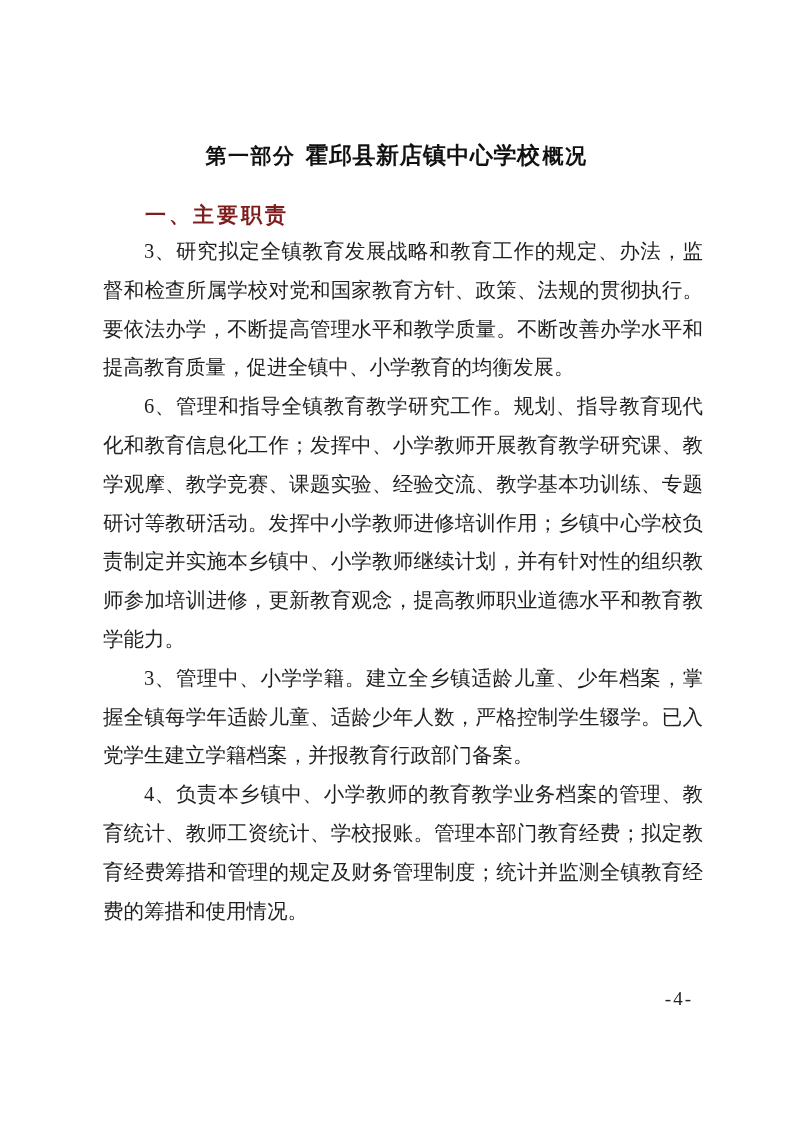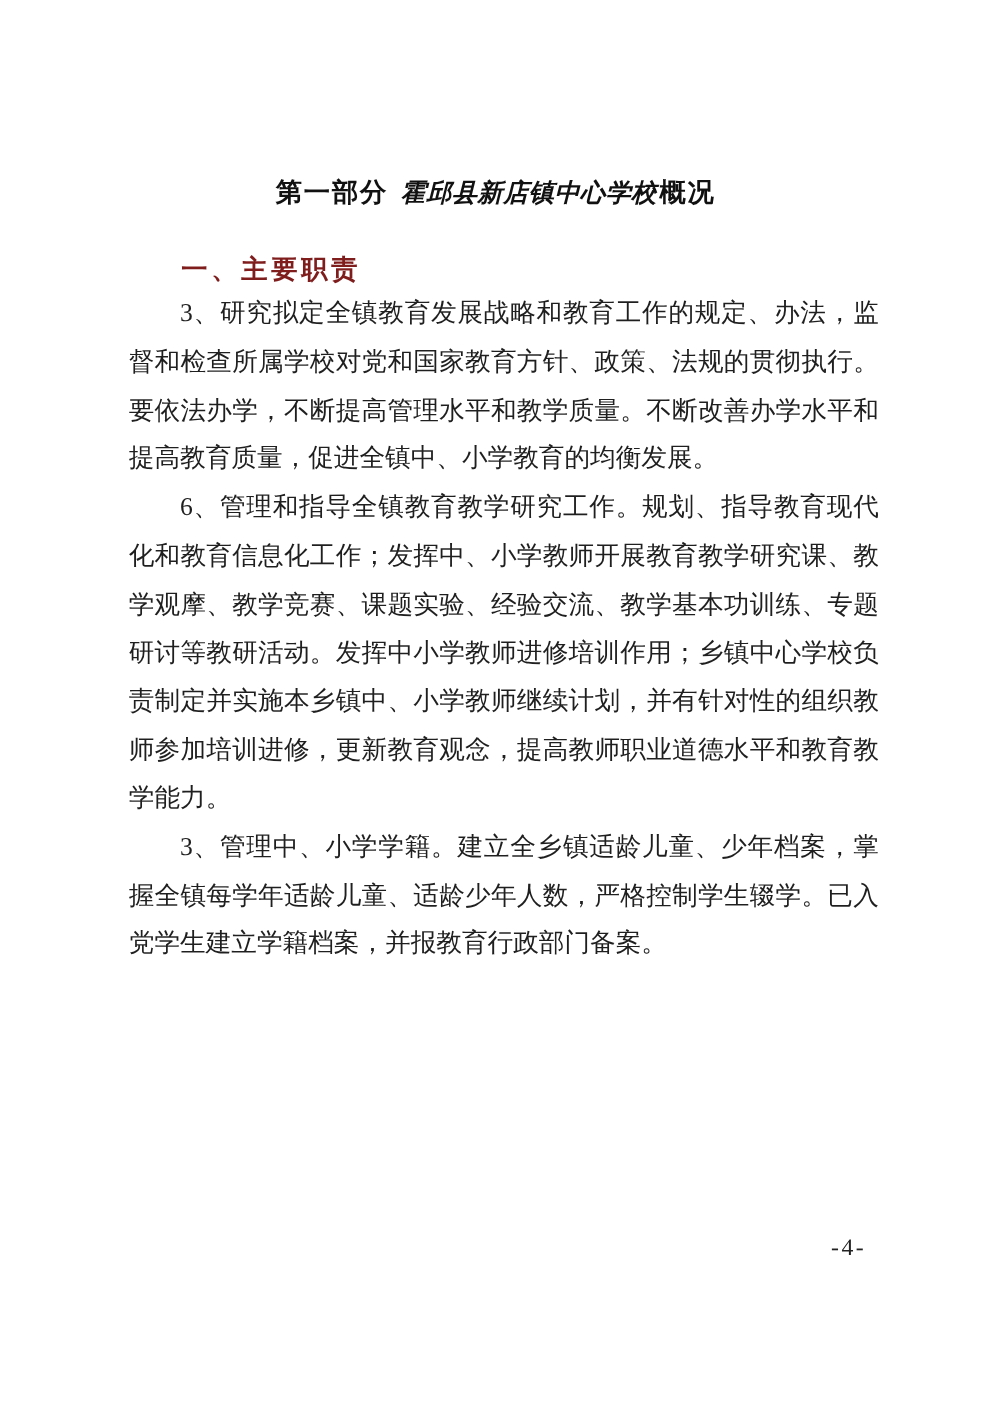--- a/index.html
+++ b/index.html
@@ -21,26 +21,25 @@
     width: 100%;
     text-align: center;
     font-family: "Liberation Sans", "DejaVu Sans", sans-serif;
     font-size: 21px;
     font-weight: 600;
     letter-spacing: 1.5px;
     color: #111111;
     white-space: nowrap;
   }
   .t-emph {
-    font-size: 20px;
+    font-size: 23px;
     font-weight: 800;
     margin-left: 10px;
     margin-right: 2px;
     letter-spacing: 0.5px;
-    font-style: italic;
   }
   .sec-heading {
     position: absolute;
     top: 201px;
     left: 145px;
     font-family: "Liberation Sans", "DejaVu Sans", sans-serif;
     font-size: 21px;
     font-weight: 700;
     letter-spacing: 3px;
     color: #7f1d1d;
@@ -79,17 +78,18 @@
   <div class="doc-title">
     <span class="t-prefix">第一部分</span><span class="t-emph">霍邱县新店镇中心学校</span><span class="t-suffix">概况</span>
   </div>
 
   <div class="sec-heading">一、主要职责</div>
 
   <div class="body-text">
     <p>3、研究拟定全镇教育发展战略和教育工作的规定、办法，监督和检查所属学校对党和国家教育方针、政策、法规的贯彻执行。要依法办学，不断提高管理水平和教学质量。不断改善办学水平和提高教育质量，促进全镇中、小学教育的均衡发展。</p>
     <p>6、管理和指导全镇教育教学研究工作。规划、指导教育现代化和教育信息化工作；发挥中、小学教师开展教育教学研究课、教学观摩、教学竞赛、课题实验、经验交流、教学基本功训练、专题研讨等教研活动。发挥中小学教师进修培训作用；乡镇中心学校负责制定并实施本乡镇中、小学教师继续计划，并有针对性的组织教师参加培训进修，更新教育观念，提高教师职业道德水平和教育教学能力。</p>
     <p>3、管理中、小学学籍。建立全乡镇适龄儿童、少年档案，掌握全镇每学年适龄儿童、适龄少年人数，严格控制学生辍学。已入党学生建立学籍档案，并报教育行政部门备案。</p>
+    <p>4、负责本乡镇中、小学教师的教育教学业务档案的管理、教育统计、教师工资统计、学校报账。管理本部门教育经费；拟定教育经费筹措和管理的规定及财务管理制度；统计并监测全镇教育经费的筹措和使用情况。</p>
   </div>
 
   <div class="page-number">-4-</div>
 
 </div>
 
 </body></html>

